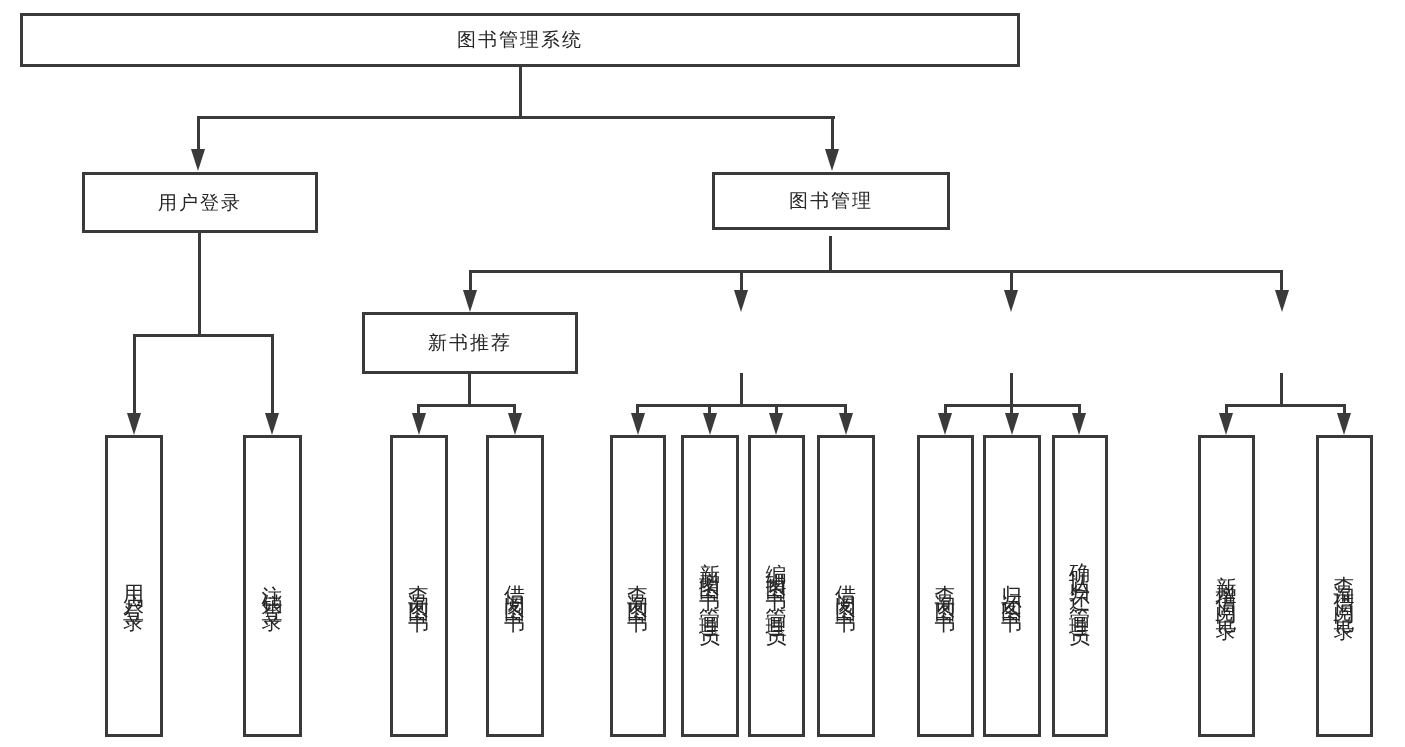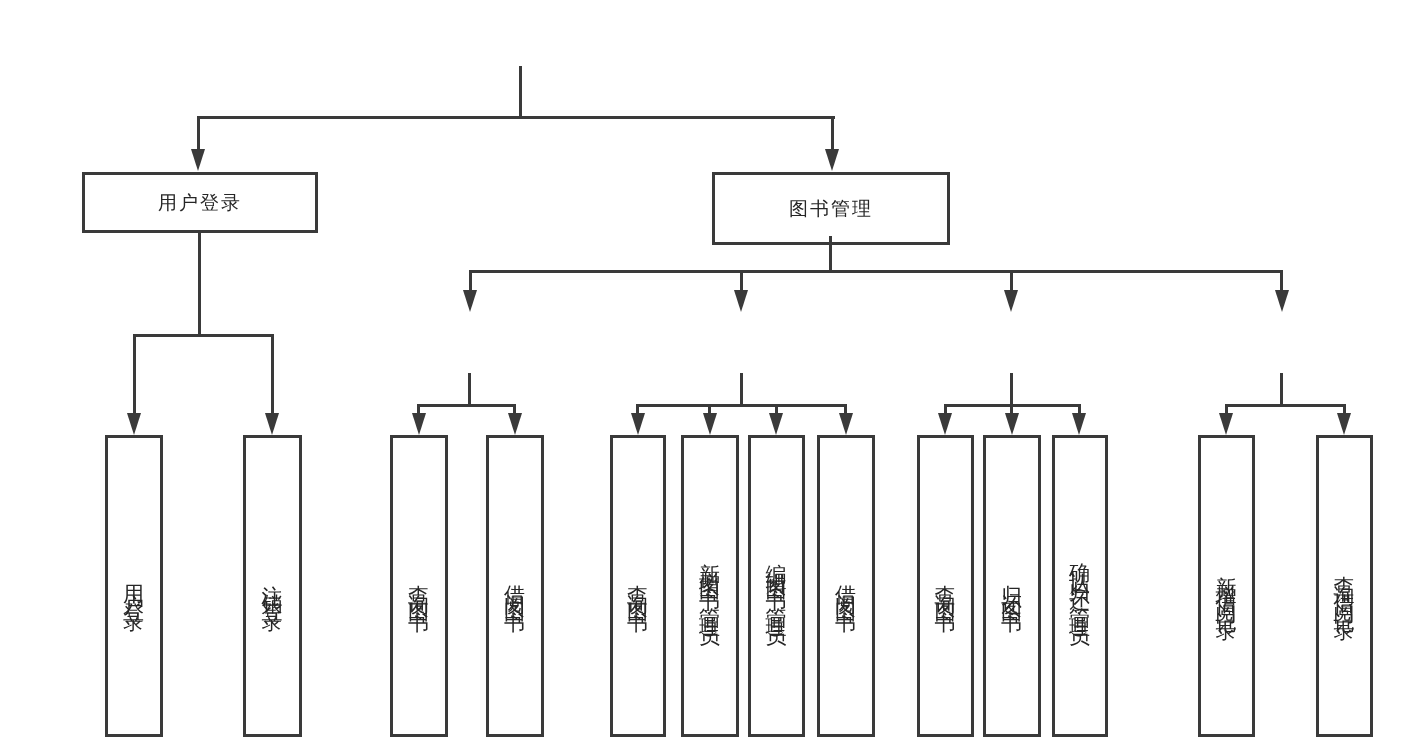--- a/index.html
+++ b/index.html
@@ -53,25 +53,27 @@
     color: #bcbcc0;
     letter-spacing: 1px;
     white-space: nowrap;
   }
 </style>
 </head>
 <body>
 
 <div class="stage">
 
+  <div class="node hnode" style="left:20px;top:13px;width:1000px;height:54px">图书管理系统</div>
 
   <div class="node hnode" style="left:82px;top:172px;width:236px;height:61px">用户登录</div>
 
-  <div class="node hnode" style="left:712px;top:172px;width:238px;height:73px">图书管理</div>
+  <div class="node hnode" style="left:712px;top:172px;width:238px;height:58px">图书管理</div>
 
+  <div class="node hnode" style="left:362px;top:312px;width:216px;height:62px">新书推荐</div>
 
 
 
 
   <div class="node leaf" style="left:105px;top:435px;width:58px;height:302px">用户登录</div>
 
   <div class="node leaf" style="left:243px;top:435px;width:59px;height:302px">注销登录</div>
 
   <div class="node leaf" style="left:390px;top:435px;width:58px;height:302px">查询图书</div>
 

